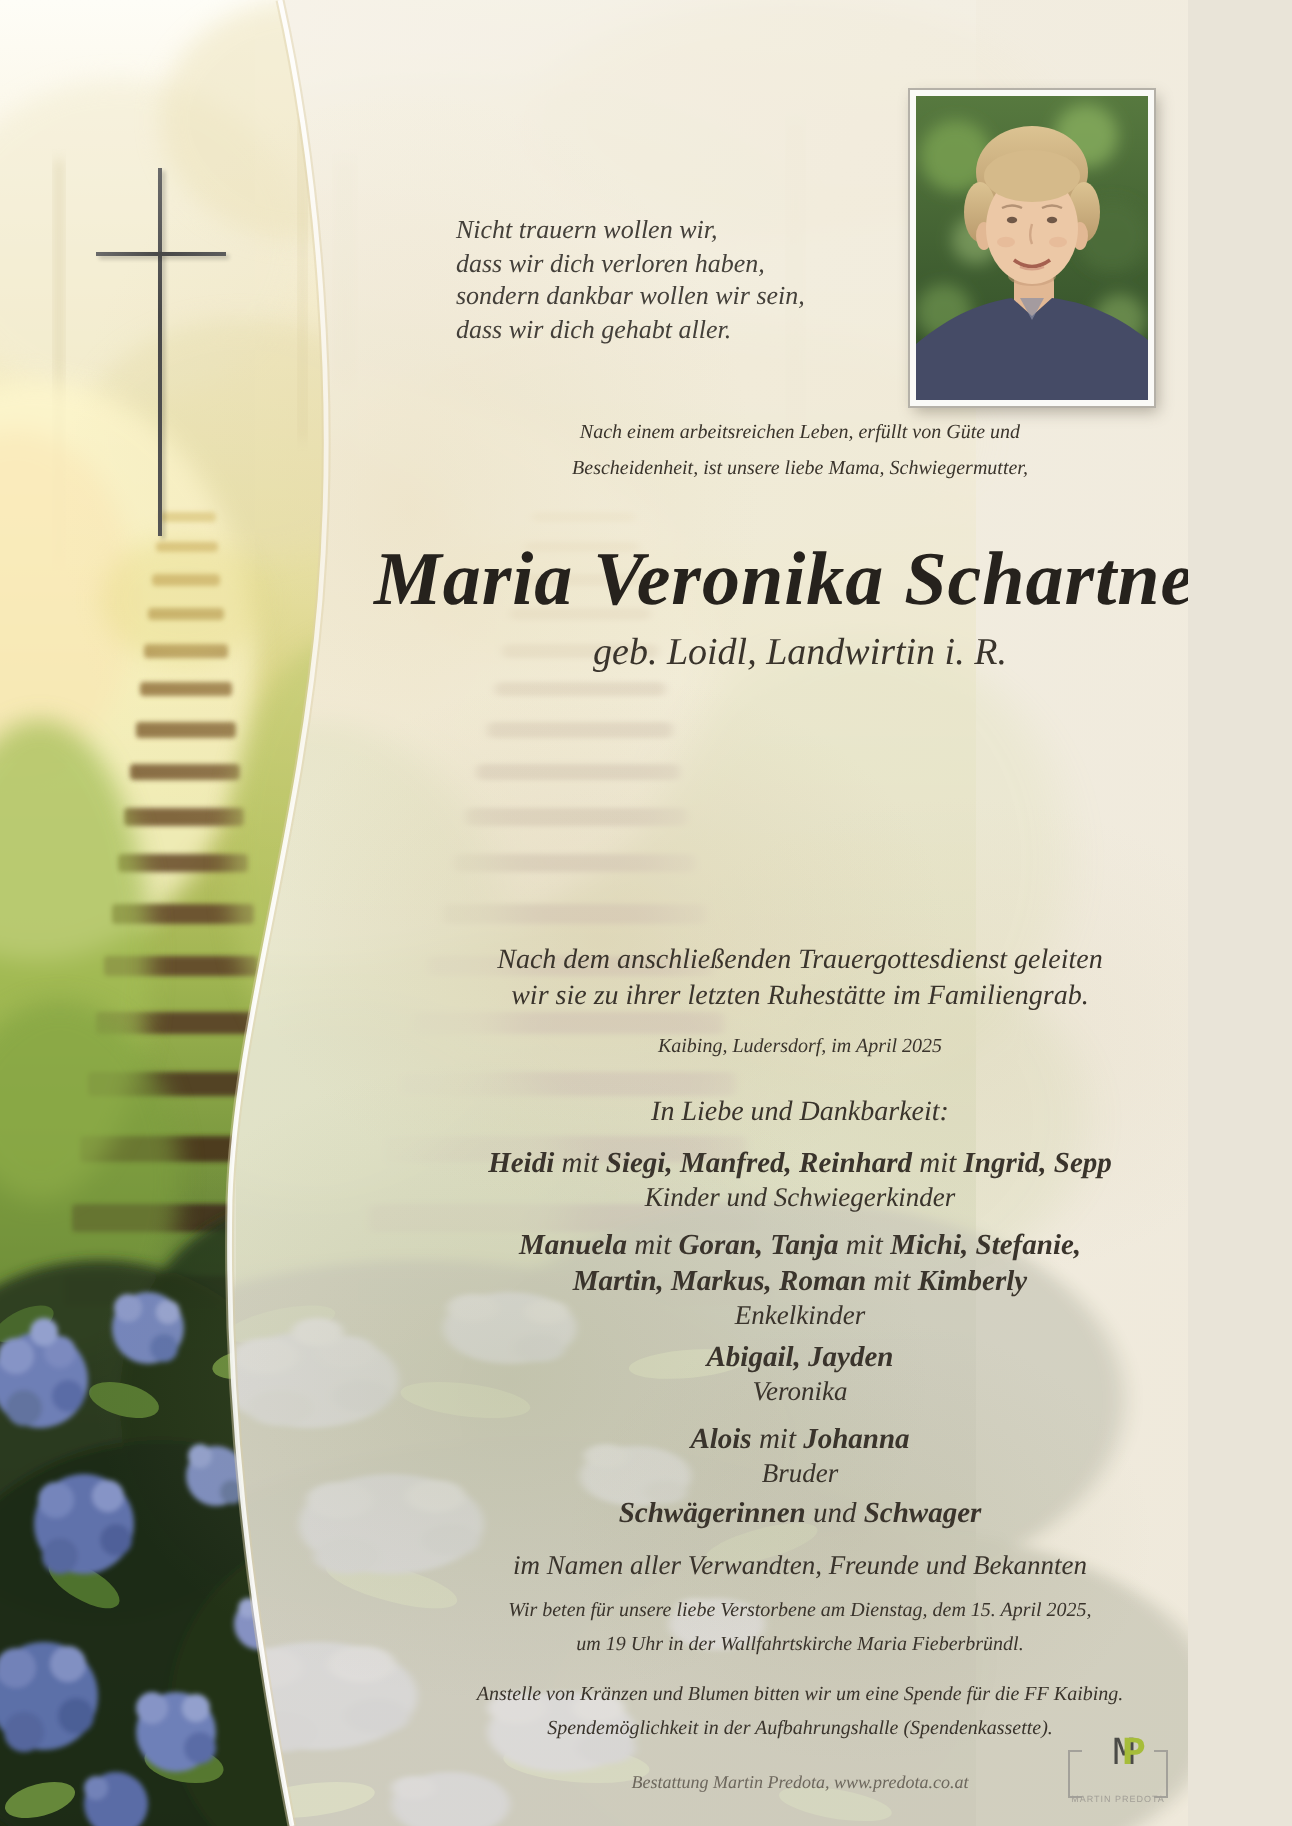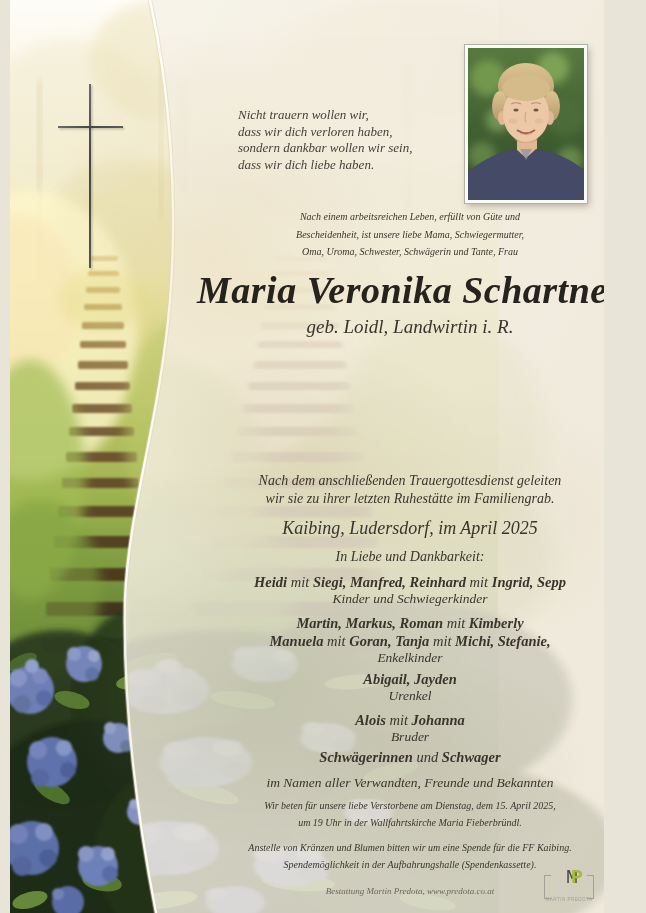--- a/index.html
+++ b/index.html
@@ -1,19 +1,19 @@
 <!DOCTYPE html>
 <html><head>
 <meta charset="utf-8">
 <style>
   html,body{margin:0;padding:0;}
   body{width:646px;height:913px;overflow:hidden;background:#e9e4d8;}
   .page{position:relative;width:594px;height:913px;overflow:hidden;
         background:linear-gradient(115deg,#f7f3e9 0%,#f2ede0 45%,#efe9db 100%);
-        font-family:"Liberation Serif","DejaVu Serif",serif;color:#3a342c;margin-left:10px;}
+        font-family:"Liberation Serif","DejaVu Serif",serif;color:#3a342c;}
   .mottle{position:absolute;inset:0;pointer-events:none;background:
     radial-gradient(ellipse 250px 190px at 300px 470px, rgba(208,188,150,.30), transparent 70%),
     radial-gradient(ellipse 300px 230px at 255px 690px, rgba(150,160,112,.22), transparent 70%),
     radial-gradient(ellipse 210px 160px at 430px 770px, rgba(168,168,130,.16), transparent 70%),
     radial-gradient(ellipse 250px 300px at 205px 255px, rgba(226,211,170,.32), transparent 70%),
     radial-gradient(ellipse 230px 170px at 480px 520px, rgba(214,199,163,.18), transparent 72%);}
   .art{position:absolute;left:0;top:0;pointer-events:none;}
   
   .cross-v{position:absolute;left:79px;top:84px;width:2px;height:184px;
      background:linear-gradient(180deg,#6a6a6a,#474747 40%,#555);box-shadow:1.5px 1.5px 2px rgba(0,0,0,.22);}
@@ -28,21 +28,21 @@
   .blk{position:absolute;font-style:italic;}
   .col{left:173px;width:454px;text-align:center;}
   .nowrap div{white-space:nowrap;}
   .b-quote{left:228px;top:107px;font-size:13px;line-height:16.5px;color:#44403a;text-align:left;}
   .b-intro{top:208px;font-size:10px;line-height:17.6px;}
   .b-name{top:268px;font-size:38px;font-weight:bold;line-height:44px;color:#26221d;letter-spacing:.5px;}
   .b-sub{top:316px;font-size:19px;}
   .b-death{top:343px;font-size:14px;line-height:17.6px;}
   .b-funeral{top:407px;font-size:14px;line-height:17.6px;}
   .b-burial{top:472px;font-size:14px;line-height:17.6px;}
-  .b-place{top:518px;font-size:18px;}
+  .b-place{top:518px;font-size:10px;}
   .b-closing{top:549px;font-size:14px;}
   .fam-line{font-size:14.5px;line-height:18px;font-weight:bold;white-space:nowrap;}
   .fam-line .r{font-weight:normal;}
   .fam-cap{font-size:13.5px;line-height:16px;}
   .b-children{top:573px;} .b-grand{top:614px;} .b-ggc{top:670px;} .b-brother{top:711px;} .b-inlaws{top:748px;}
   .b-relatives{top:775px;font-size:13.5px;}
   .b-prayer{top:798px;font-size:10px;line-height:16.5px;}
   .b-donation{top:840px;font-size:10px;line-height:16.5px;}
   .b-undertaker{top:886px;font-size:9px;color:#6d675d;}
   
@@ -232,27 +232,26 @@
       <ellipse cx="71" cy="73" rx="4.5" ry="2.6" fill="#e0a98a" opacity=".4"></ellipse>
       <path d="M49,82 Q58,88.5 67,82" stroke="#a5604f" stroke-width="1.8" fill="none"></path>
       <path d="M52,85.5 Q58,88 64,85.5" stroke="#c98975" stroke-width="1" fill="none" opacity=".6"></path>
     </svg>
   </div>
 
   <div class="blk b-quote">
     <div>Nicht trauern wollen wir,</div>
     <div>dass wir dich verloren haben,</div>
     <div>sondern dankbar wollen wir sein,</div>
-    <div>dass wir dich liebe haben.</div>
+    <div>dass wir dich gehabt aller.</div>
   </div>
 
   <div class="blk col nowrap b-intro">
     <div>Nach einem arbeitsreichen Leben, erfüllt von Güte und</div>
     <div>Bescheidenheit, ist unsere liebe Mama, Schwiegermutter,</div>
-    <div>Oma, Uroma, Schwester, Schwägerin und Tante, Frau</div>
   </div>
 
   <div class="blk col b-name">Maria Veronika Schartner</div>
   <div class="blk col b-sub">geb. Loidl, Landwirtin i. R.</div>
 
 
 
   <div class="blk col nowrap b-burial">
     <div>Nach dem anschließenden Trauergottesdienst geleiten</div>
     <div>wir sie zu ihrer letzten Ruhestätte im Familiengrab.</div>
@@ -260,28 +259,28 @@
 
   <div class="blk col b-place">Kaibing, Ludersdorf, im April 2025</div>
   <div class="blk col b-closing">In Liebe und Dankbarkeit:</div>
 
   <div class="blk col b-children">
     <div class="fam-line"><span>Heidi</span><span class="r"> mit </span><span>Siegi, Manfred, Reinhard</span><span class="r"> mit </span><span>Ingrid, Sepp</span></div>
     <div class="fam-cap">Kinder und Schwiegerkinder</div>
   </div>
 
   <div class="blk col b-grand">
+    <div class="fam-line"><span>Manuela</span><span class="r"> mit </span><span>Goran, Tanja</span><span class="r"> mit </span><span>Michi, Stefanie,</span></div>
     <div class="fam-line"><span>Martin, Markus, Roman</span><span class="r"> mit </span><span>Kimberly</span></div>
-    <div class="fam-line"><span>Manuela</span><span class="r"> mit </span><span>Goran, Tanja</span><span class="r"> mit </span><span>Michi, Stefanie,</span></div>
     <div class="fam-cap">Enkelkinder</div>
   </div>
 
   <div class="blk col b-ggc">
     <div class="fam-line">Abigail, Jayden</div>
-    <div class="fam-cap">Urenkel</div>
+    <div class="fam-cap">Veronika</div>
   </div>
 
   <div class="blk col b-brother">
     <div class="fam-line"><span>Alois</span><span class="r"> mit </span><span>Johanna</span></div>
     <div class="fam-cap">Bruder</div>
   </div>
 
   <div class="blk col b-inlaws">
     <div class="fam-line"><span>Schwägerinnen</span><span class="r"> und </span><span>Schwager</span></div>
   </div>

